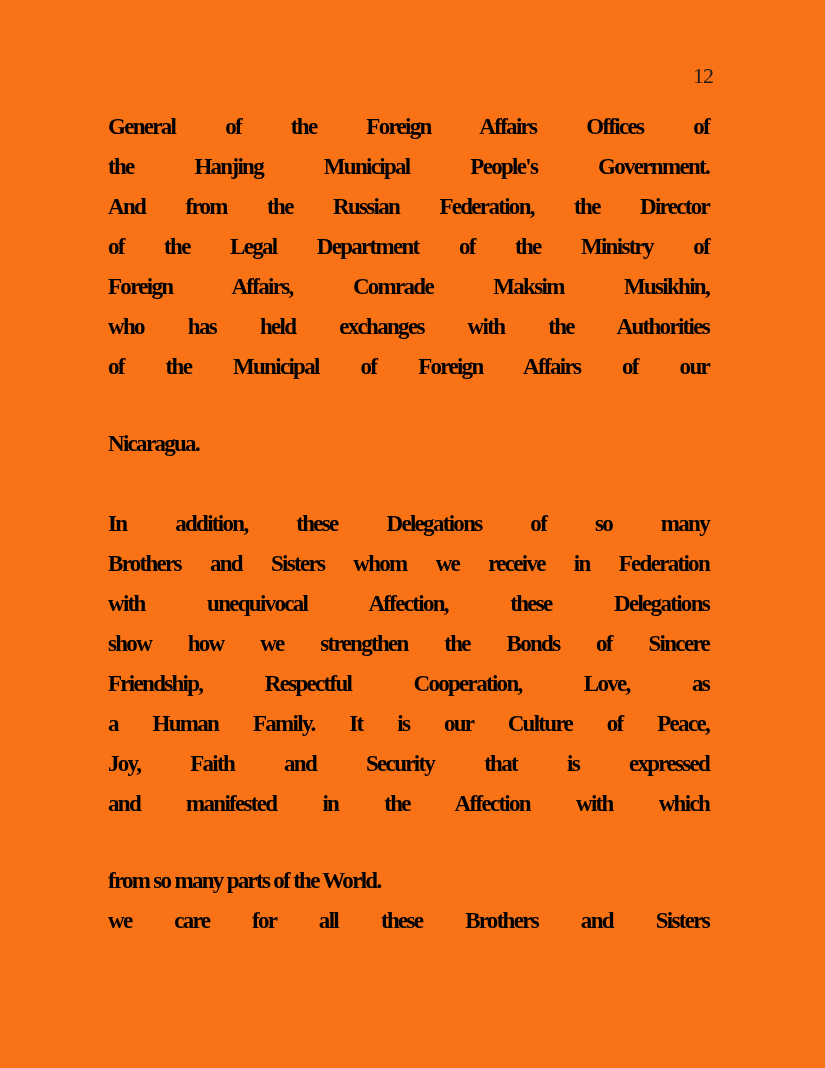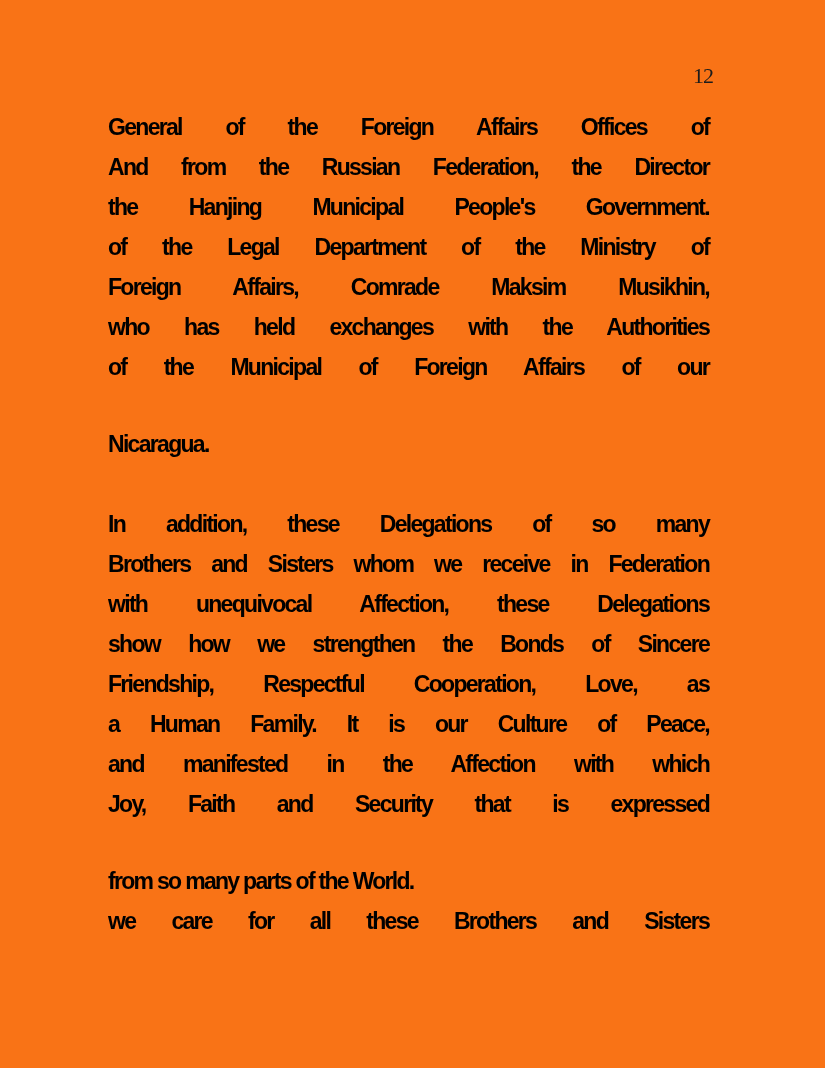--- a/index.html
+++ b/index.html
@@ -21,21 +21,21 @@
     font-family: "Liberation Serif", serif;
     font-size: 22px;
     letter-spacing: -1px;
     color: #1c1c1c;
   }
   .text-body {
     position: absolute;
     left: 108px;
     top: 107px;
     width: 601px;
-    font-family: Liberation Sans, sans-serif;
+    font-family: Liberation Serif, serif;
     font-weight: 700;
     font-size: 23px;
     line-height: 40px;
     letter-spacing: -1.7px;
     color: #000000;
   }
   .paragraph {
     margin: 0 0 40px 0;
   }
   .line {
@@ -49,34 +49,34 @@
   }
 </style>
 </head>
 <body>
 
 <div class="doc-page">
   <div class="page-number">12</div>
   <div class="text-body">
       <div class="paragraph">
         <div class="line">General of the Foreign Affairs Offices of</div>
+        <div class="line">the Hanjing Municipal People's Government.</div>
         <div class="line">And from the Russian Federation, the Director</div>
-        <div class="line">the Hanjing Municipal People's Government.</div>
         <div class="line">of the Legal Department of the Ministry of</div>
         <div class="line">Foreign Affairs, Comrade Maksim Musikhin,</div>
         <div class="line">who has held exchanges with the Authorities</div>
         <div class="line">of the Municipal of Foreign Affairs of our</div>
         <div class="line last">Nicaragua.</div>
       </div>
       <div class="paragraph">
         <div class="line">In addition, these Delegations of so many</div>
         <div class="line">Brothers and Sisters whom we receive in Federation</div>
         <div class="line">with unequivocal Affection, these Delegations</div>
         <div class="line">show how we strengthen the Bonds of Sincere</div>
         <div class="line">Friendship, Respectful Cooperation, Love, as</div>
         <div class="line">a Human Family. It is our Culture of Peace,</div>
+        <div class="line">Joy, Faith and Security that is expressed</div>
         <div class="line">and manifested in the Affection with which</div>
-        <div class="line">Joy, Faith and Security that is expressed</div>
         <div class="line last">from so many parts of the World.</div>
         <div class="line">we care for all these Brothers and Sisters</div>
       </div>
     </div>
 </div>
 
 </body></html>

